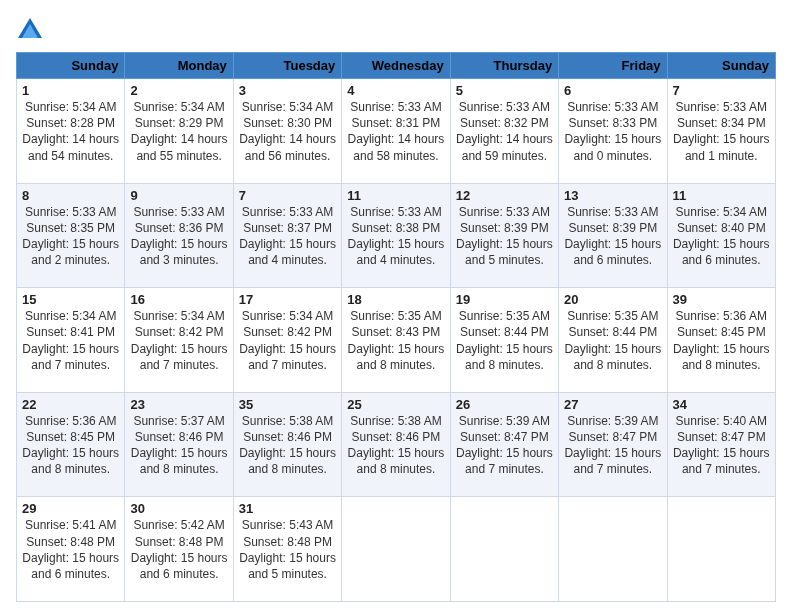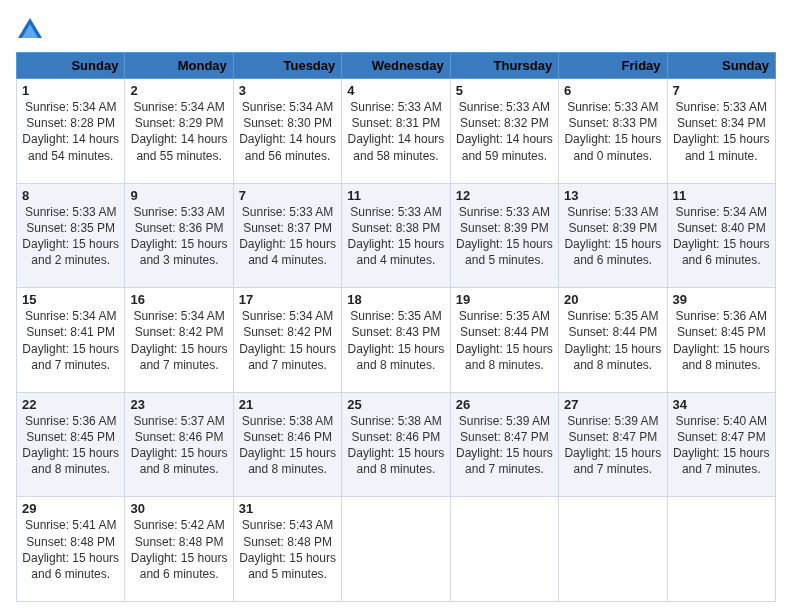--- a/index.html
+++ b/index.html
@@ -228,21 +228,21 @@
         <tr>
           <td>
             <span class="day-number">22</span>
             <div class="day-info">Sunrise: 5:36 AM<br>Sunset: 8:45 PM<br>Daylight: 15 hours and 8 minutes.</div>
           </td>
           <td>
             <span class="day-number">23</span>
             <div class="day-info">Sunrise: 5:37 AM<br>Sunset: 8:46 PM<br>Daylight: 15 hours and 8 minutes.</div>
           </td>
           <td>
-            <span class="day-number">21</span>
+            <span class="day-number">35</span>
             <div class="day-info">Sunrise: 5:38 AM<br>Sunset: 8:46 PM<br>Daylight: 15 hours and 8 minutes.</div>
           </td>
           <td>
             <span class="day-number">25</span>
             <div class="day-info">Sunrise: 5:38 AM<br>Sunset: 8:46 PM<br>Daylight: 15 hours and 8 minutes.</div>
           </td>
           <td>
             <span class="day-number">26</span>
             <div class="day-info">Sunrise: 5:39 AM<br>Sunset: 8:47 PM<br>Daylight: 15 hours and 7 minutes.</div>
           </td>

